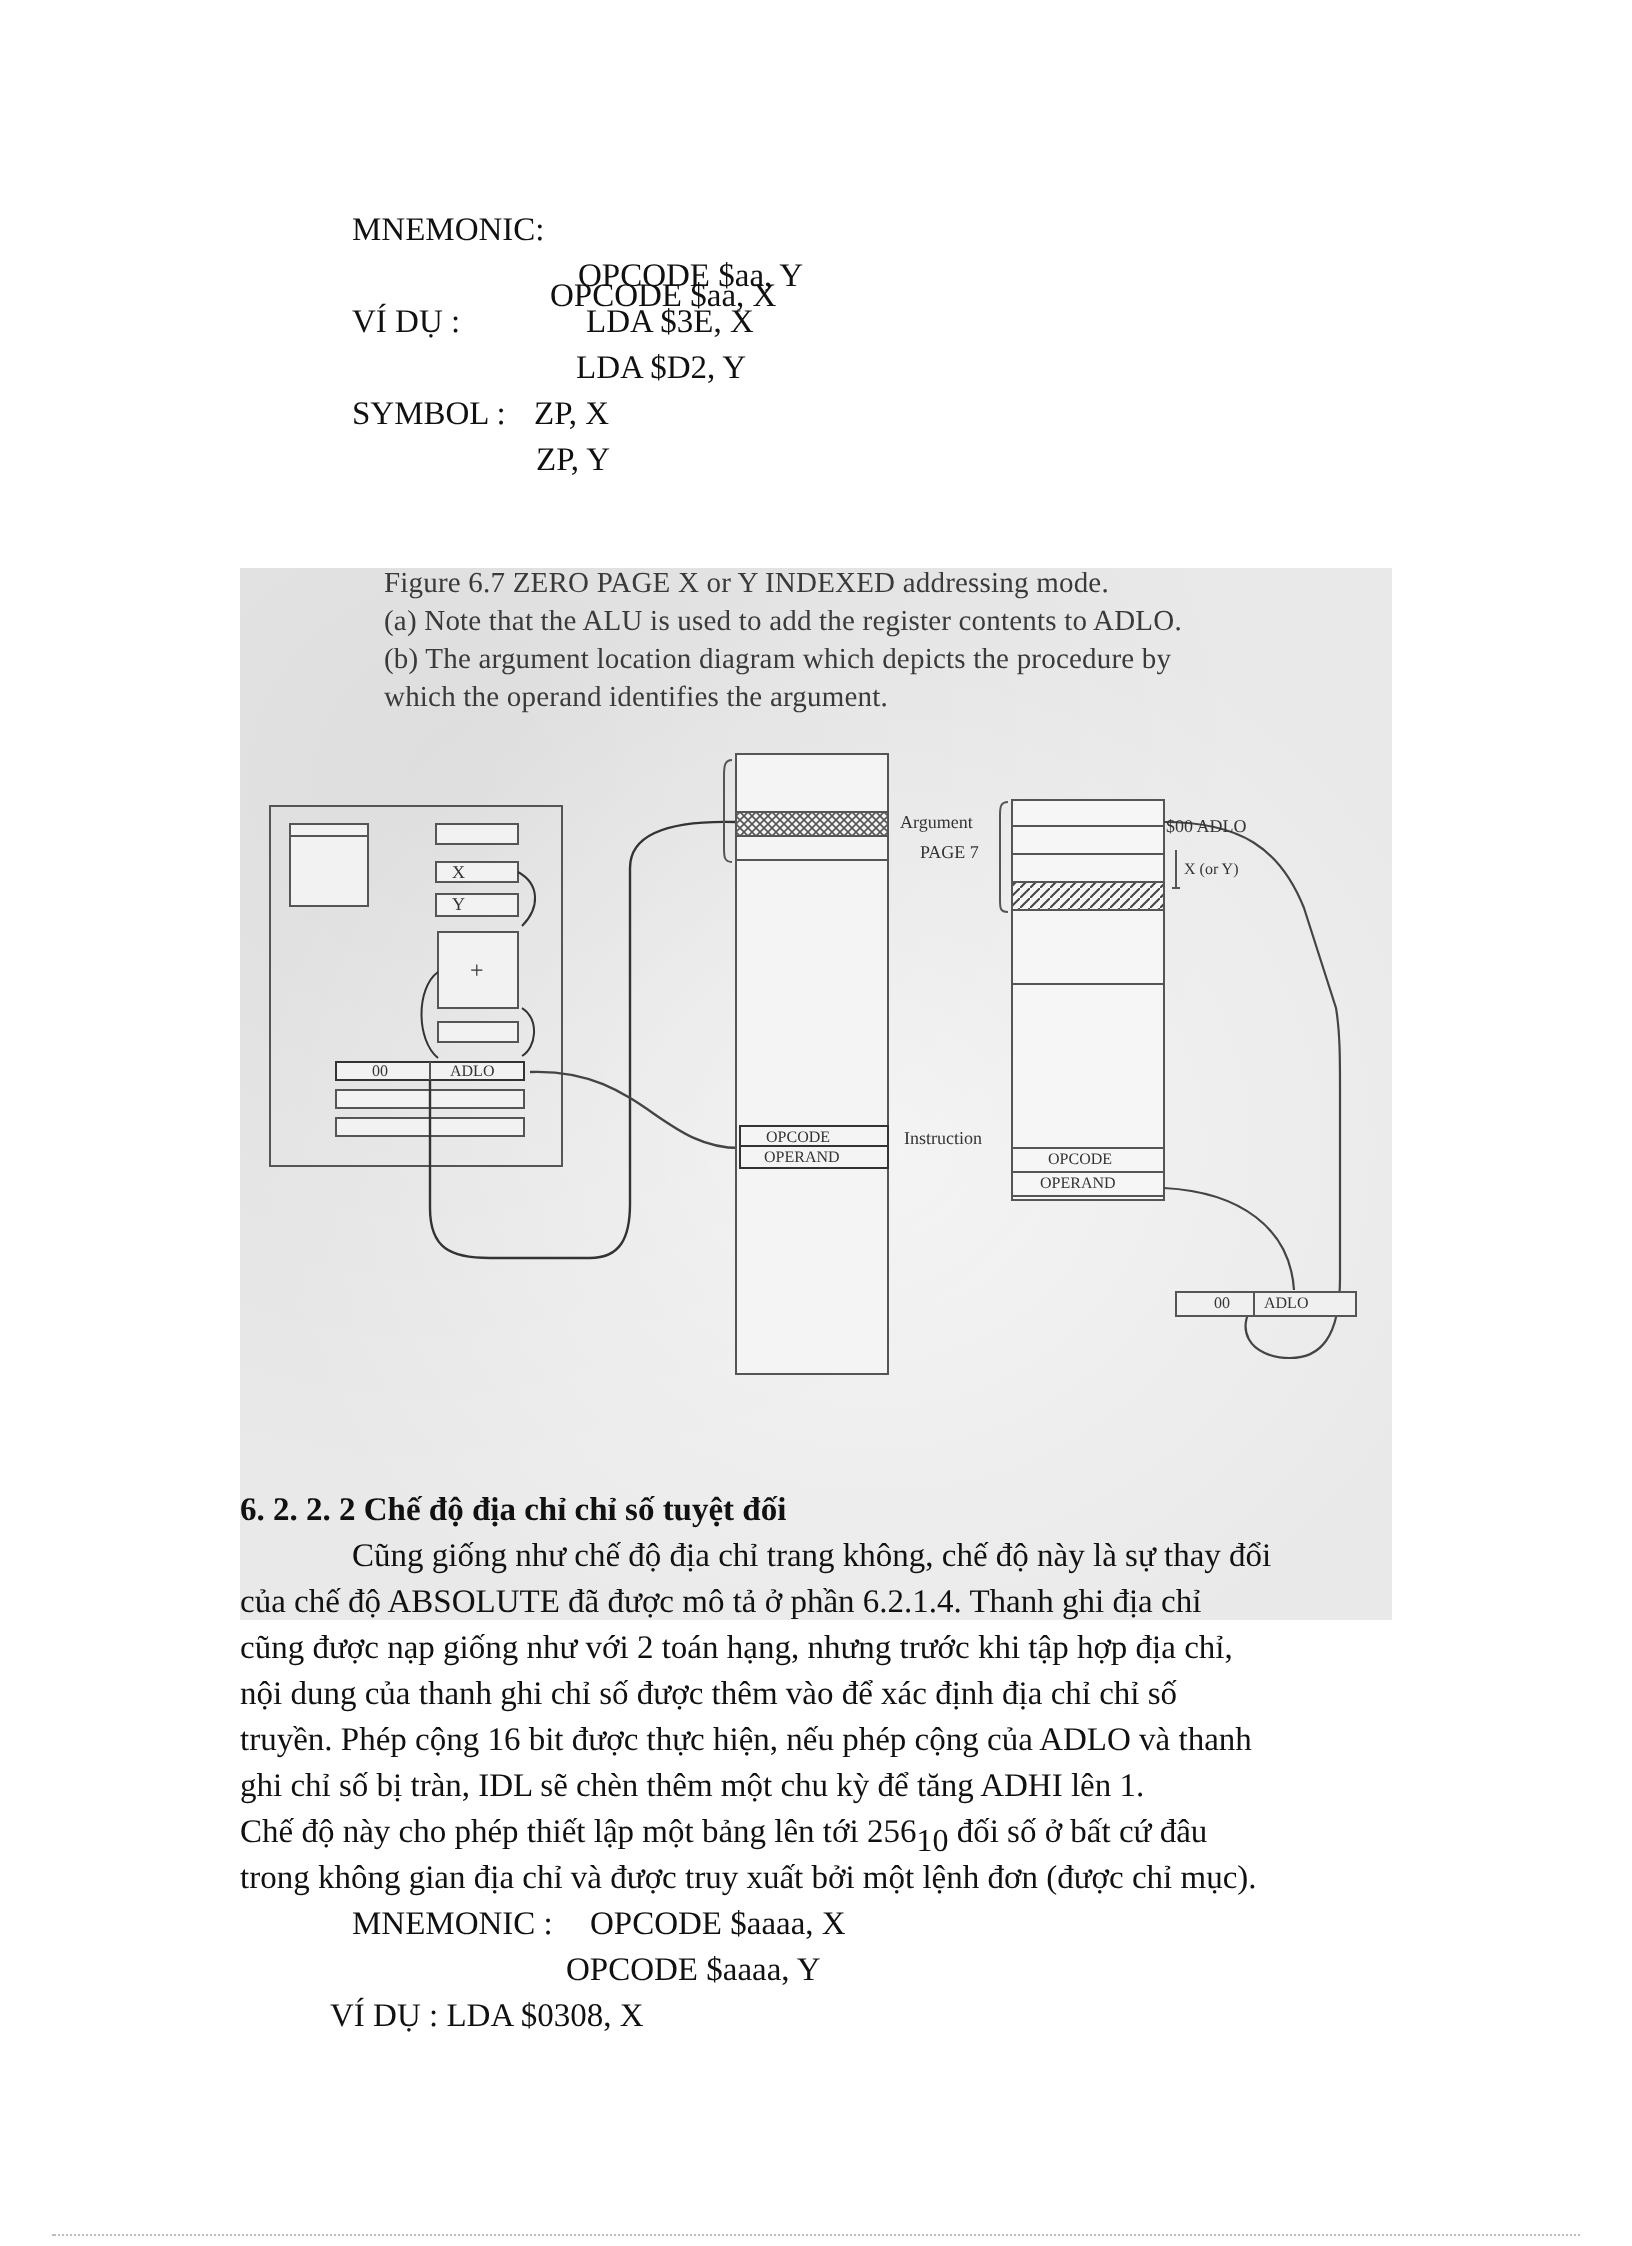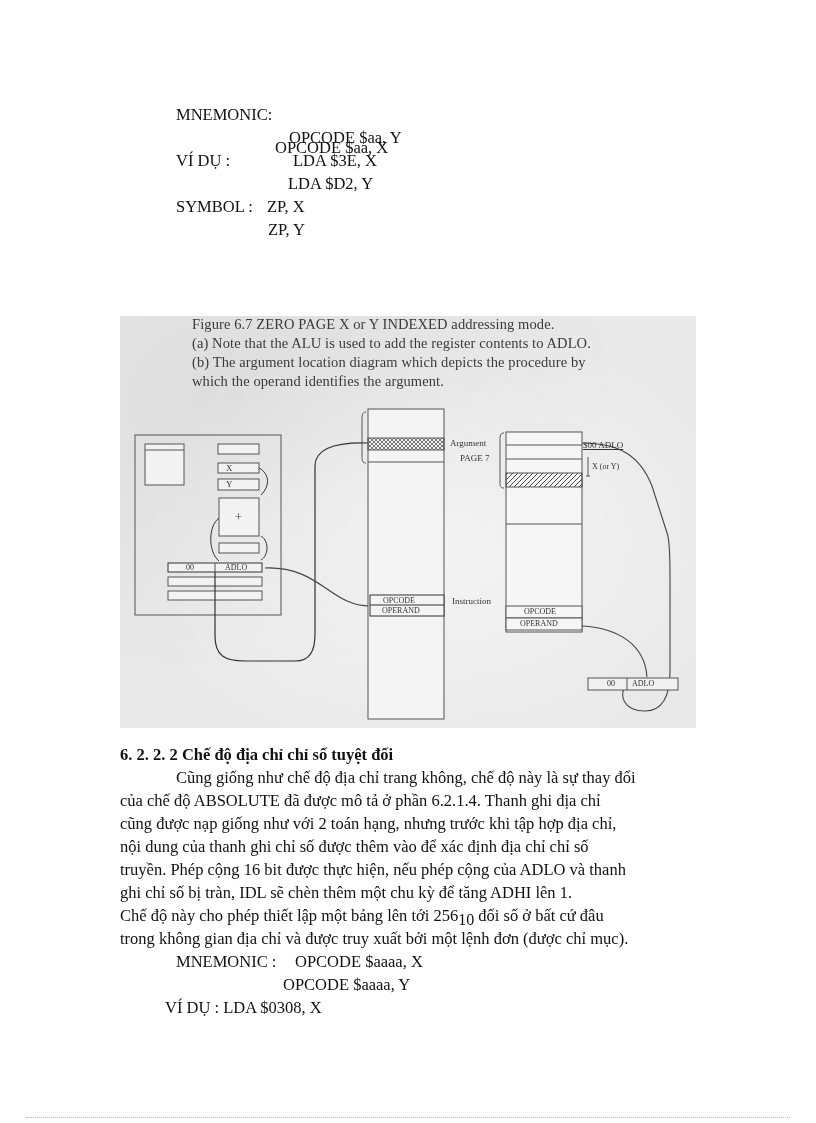--- a/index.html
+++ b/index.html
@@ -2,26 +2,26 @@
 <html><head>
 <meta charset="utf-8">
 <style>
   html, body { margin: 0; padding: 0; background: #ffffff; }
   body { width: 816px; height: 1123px; position: relative; overflow: hidden;
          font-family: "Liberation Serif", serif; color: #111; }
   .abs { position: absolute; white-space: nowrap; }
   .t16 { font-size: 16.5px; line-height: 22px; }
 
   
-  #figure { position: absolute; left: 120px; top: 284px; width: 576px; height: 412px;
+  #figure { position: absolute; left: 120px; top: 284px; width: 576px; height: 526px;
             background: #e9e9e9;
             background-image:
               radial-gradient(ellipse at 55% 55%, rgba(255,255,255,0.55) 0%, rgba(255,255,255,0) 70%),
               radial-gradient(ellipse at 20% 20%, rgba(0,0,0,0.05) 0%, rgba(0,0,0,0) 60%);
-            overflow: hidden; margin-top: 32px; }
+            overflow: hidden; }
   .cap { position: absolute; font-family: "Liberation Serif", serif; font-size: 14.5px;
          color: #3a3a3a; white-space: nowrap; letter-spacing: 0.1px; }
   .lbl { position: absolute; font-family: "Liberation Serif", serif; font-size: 9px; color: #333; white-space: nowrap; }
   .footer-dots { position: absolute; left: 26px; top: 1117px; width: 764px; height: 1px;
                  border-top: 1px dotted #bbb; }
 </style>
 </head>
 <body>
 
 <div>
@@ -103,21 +103,21 @@
   <span class="lbl" style="left:106px; top:147px;">X</span>
   <span class="lbl" style="left:106px; top:163px;">Y</span>
   <span class="lbl" style="left:115px; top:194px; font-size:12px;">+</span>
   <span class="lbl" style="left:66px; top:247px; font-size:8px;">00</span>
   <span class="lbl" style="left:105px; top:247px; font-size:8px;">ADLO</span>
   <span class="lbl" style="left:330px; top:122px;">Argument</span>
   <span class="lbl" style="left:263px; top:280px; font-size:8px;">OPCODE</span>
   <span class="lbl" style="left:262px; top:290px; font-size:8px;">OPERAND</span>
   <span class="lbl" style="left:332px; top:280px;">Instruction</span>
   <span class="lbl" style="left:340px; top:137px;">PAGE 7</span>
-  <span class="lbl" style="left:463px; top:124px;text-decoration:underline;">$00 ADLO</span>
+  <span class="lbl" style="left:463px; top:124px;">$00 ADLO</span>
   <span class="lbl" style="left:472px; top:146px; font-size:8px;">X (or Y)</span>
   <span class="lbl" style="left:404px; top:291px; font-size:8px;">OPCODE</span>
   <span class="lbl" style="left:400px; top:303px; font-size:8px;">OPERAND</span>
   <span class="lbl" style="left:487px; top:363px; font-size:8px;">00</span>
   <span class="lbl" style="left:512px; top:363px; font-size:8px;">ADLO</span>
 </div>
 
 <div>
   <div class="abs t16" style="left:120px; top:744px; font-weight:bold;">6. 2. 2. 2 Chế độ địa chỉ chỉ số tuyệt đối</div>
   <div class="abs t16" style="left:176px; top:767px;">Cũng giống như chế độ địa chỉ trang không, chế độ này là sự thay đổi</div>

